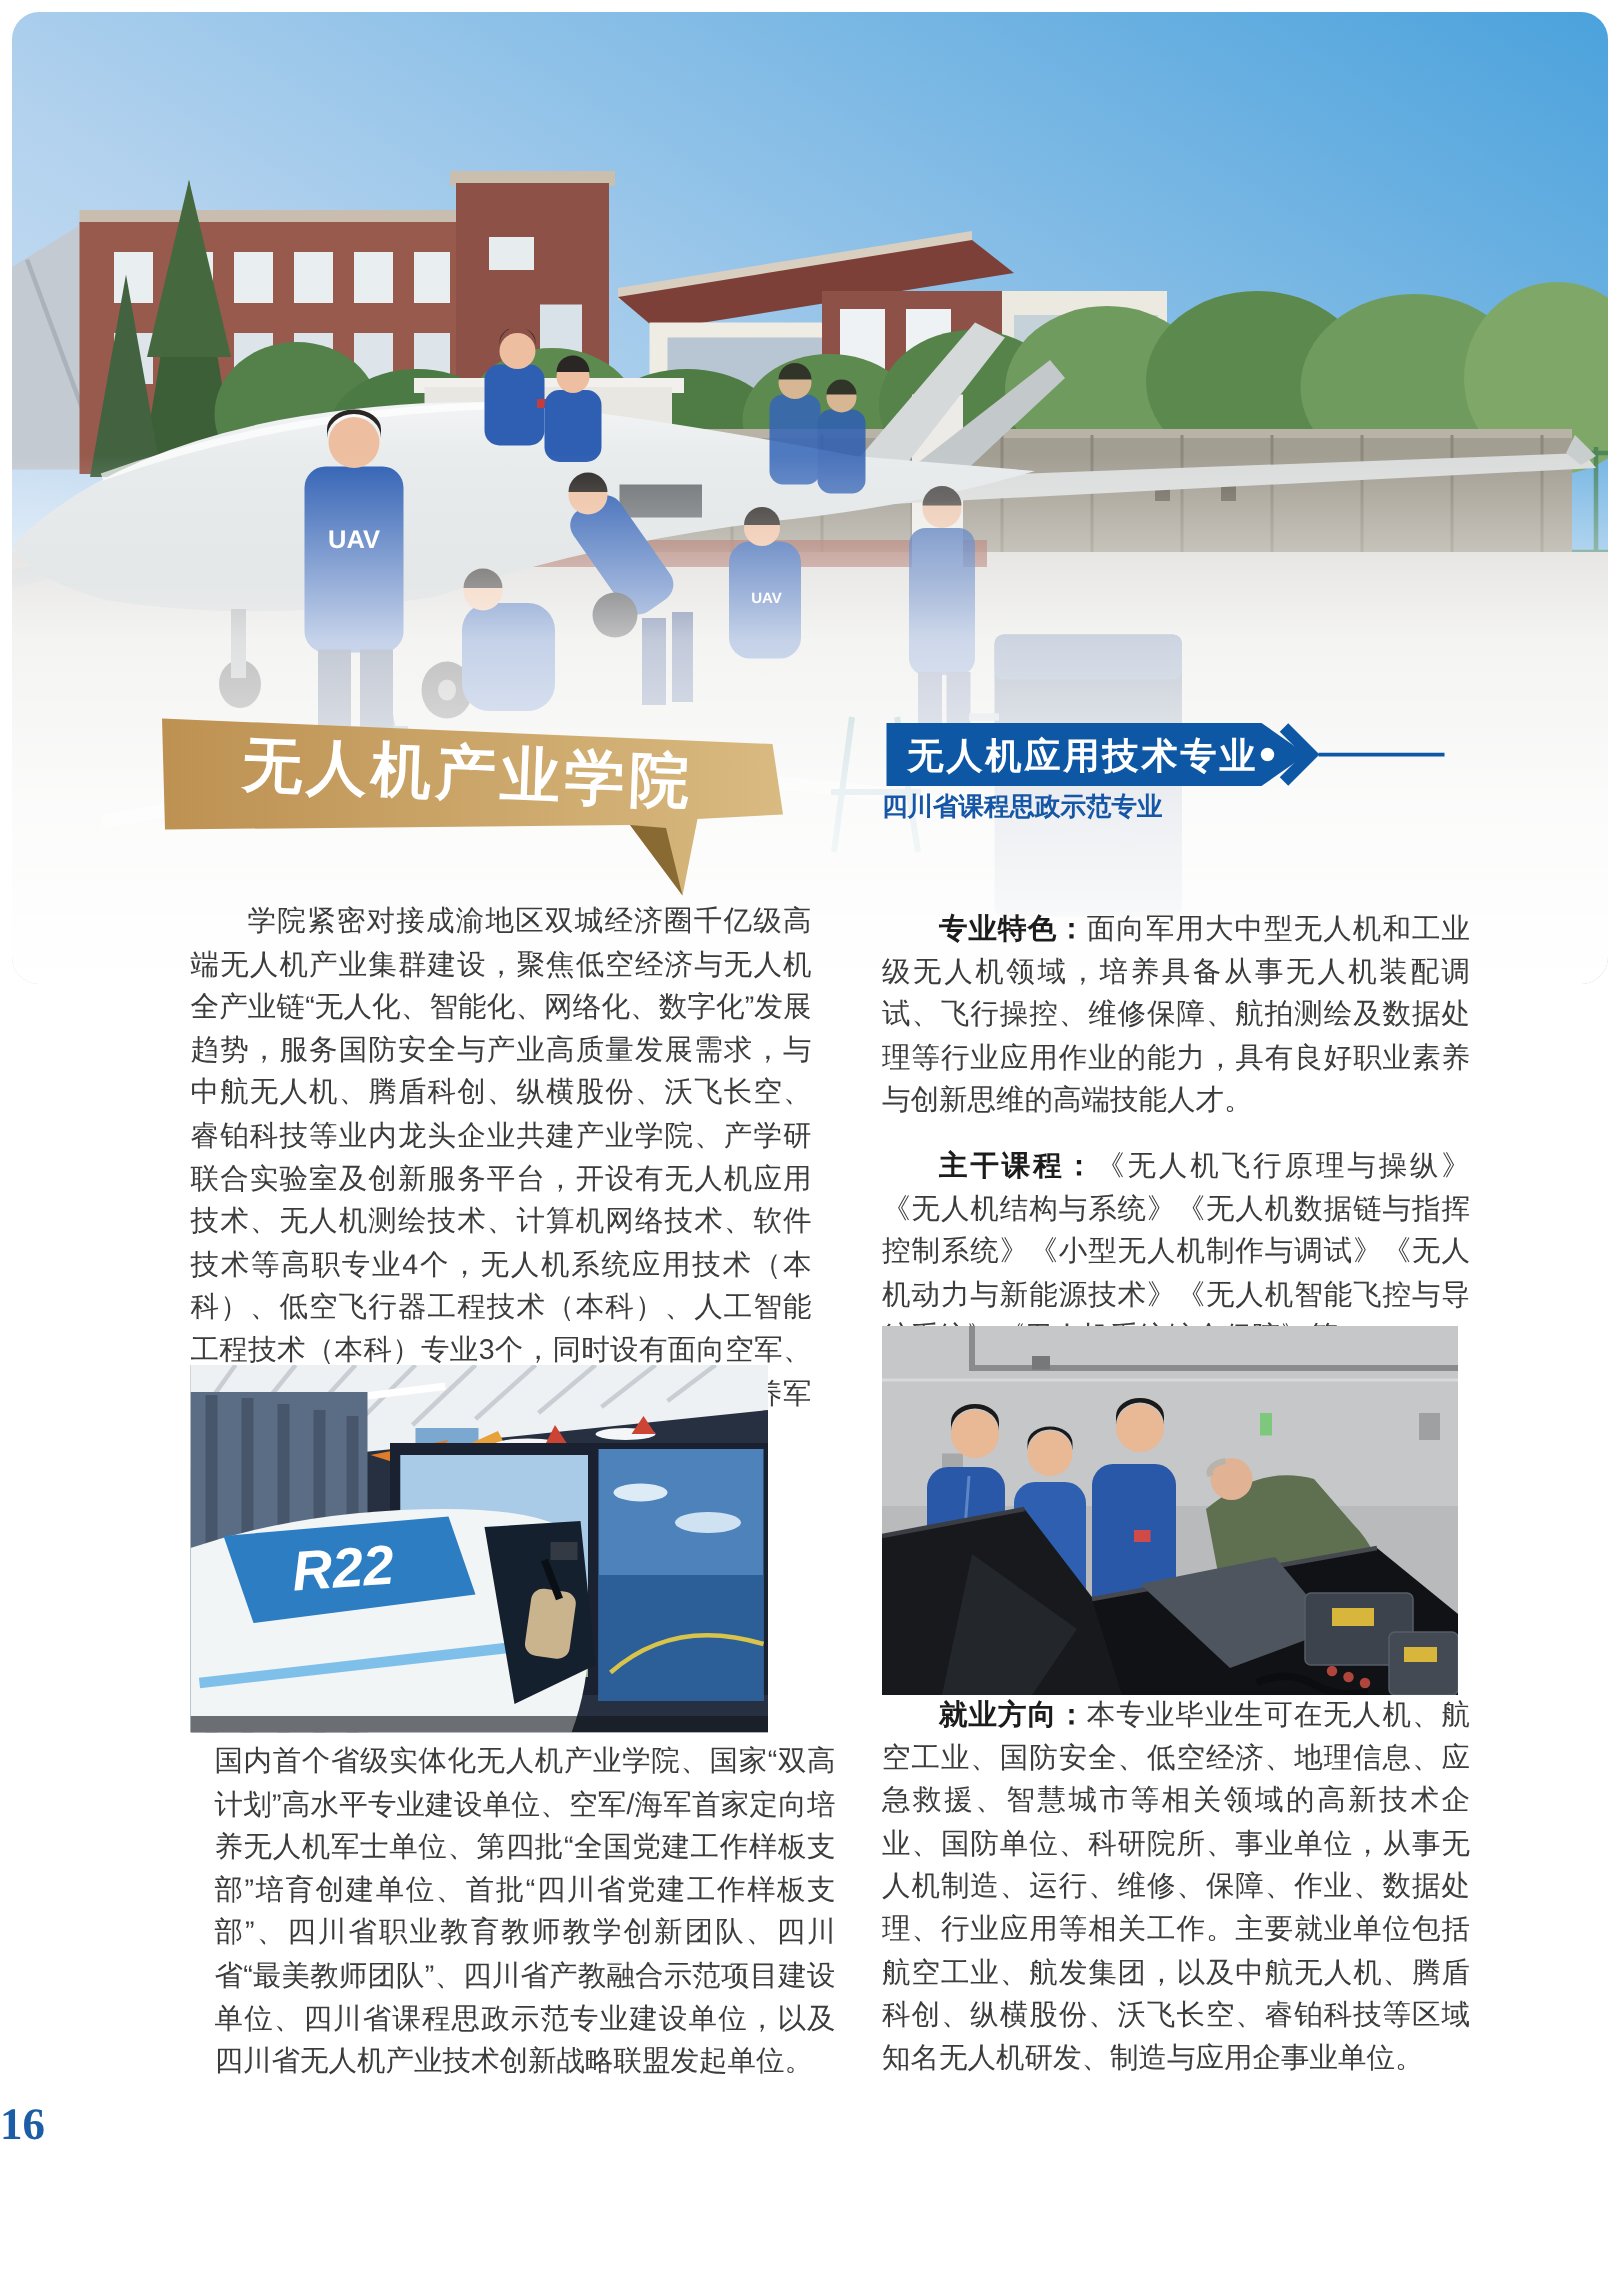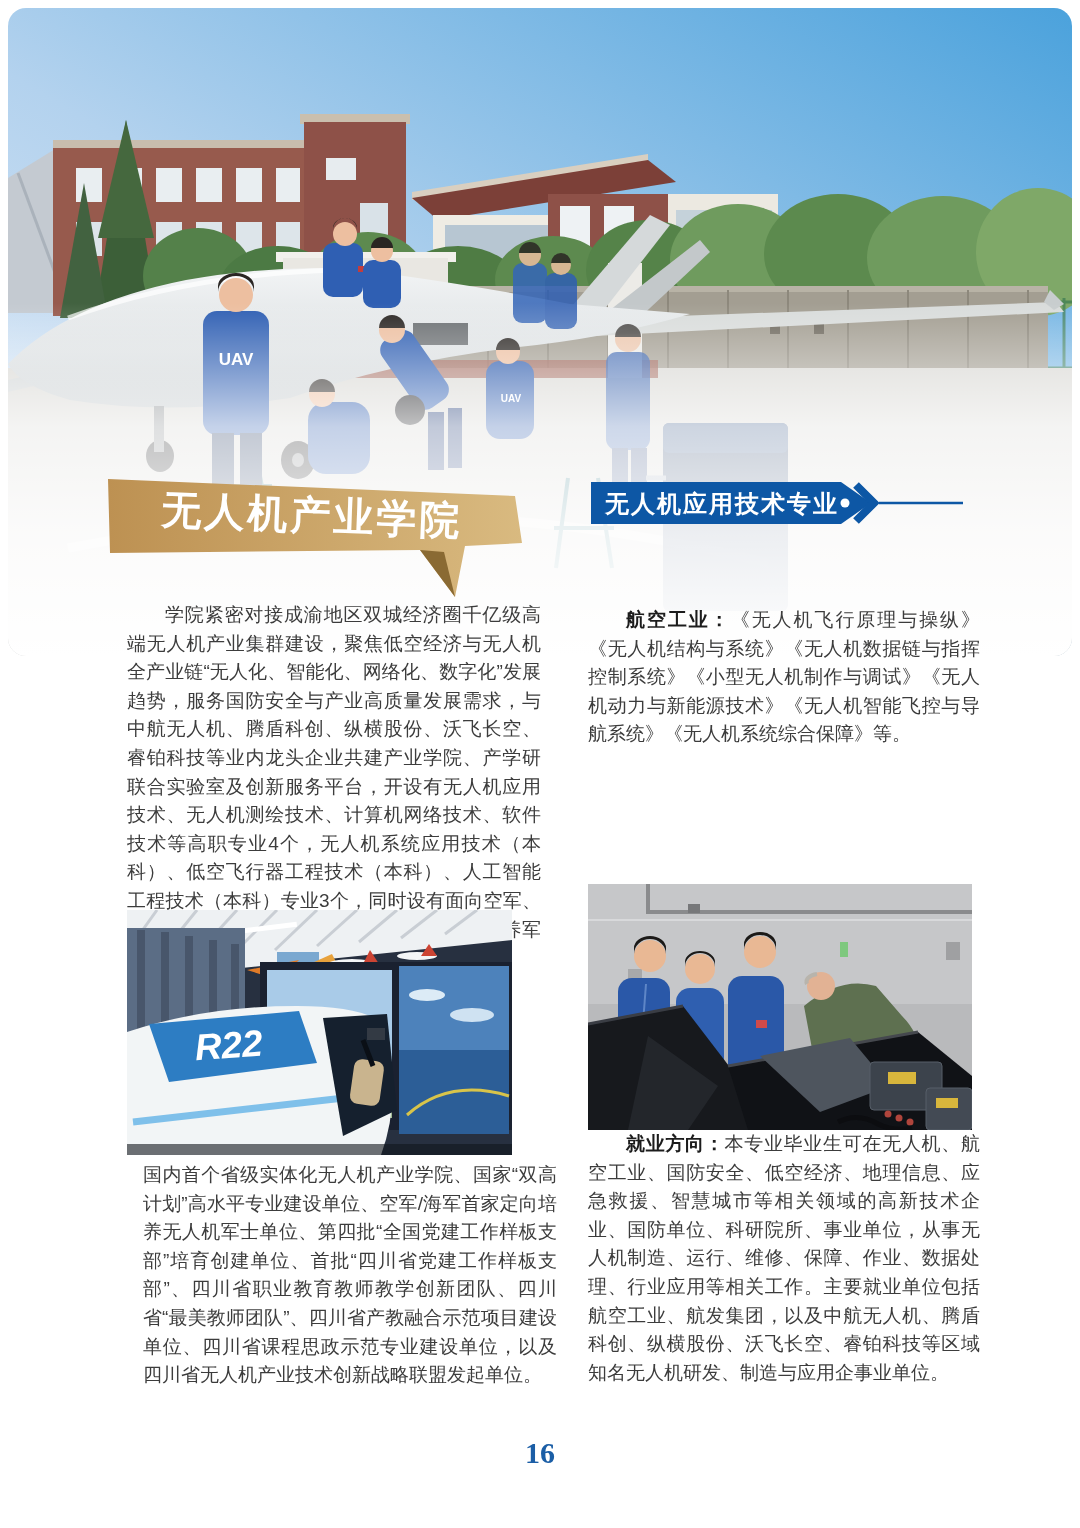--- a/index.html
+++ b/index.html
@@ -22,21 +22,21 @@
   .col-right{position:absolute;left:588px;width:392px;}
   .body-text{
     font-size:19px;line-height:28.6px;color:#3c3c3c;
     text-align:justify;margin:0;
   }
   .indent{text-indent:2em;}
   .body-text b{color:#1c1c1c;}
   .para-gap{margin-bottom:15px;}
   .photo{display:block;}
   .page-num{
-    position:absolute;left:0;top:1436px;width:100%;text-align:center;
+    position:absolute;left:0;top:1400px;width:100%;text-align:left;
     font-family:"Liberation Serif", serif;font-weight:bold;
     font-size:30px;color:#1b5ea6;
   }
 </style>
 </head>
 <body>
 
 <div class="hero-wrap">
 <svg width="1064" height="648" viewBox="0 0 1064 648">
   <defs>
@@ -253,20 +253,21 @@
 
 <svg class="major-banner" viewBox="0 0 400 54">
   <polygon points="6,6 256,6 286,27 256,48 6,48" fill="#0d57a5"></polygon>
   <circle cx="260" cy="27" r="4.5" fill="#ffffff"></circle>
   <path d="M271,9 L289,27 L271,45" stroke="#0d57a5" stroke-width="8" fill="none"></path>
   <line x1="294" y1="27" x2="378" y2="27" stroke="#0d57a5" stroke-width="2.5"></line>
   <text x="20" y="36" font-size="24" font-weight="bold" fill="#ffffff" letter-spacing="2">无人机应用技术专业</text>
 </svg>
 
 <div class="honors">
+  <div>四川省课程思政示范专业</div>
 </div>
 
 <p class="body-text indent col-left" style="top:601px;">学院紧密对接成渝地区双城经济圈千亿级高端无人机产业集群建设，聚焦低空经济与无人机全产业链“无人化、智能化、网络化、数字化”发展趋势，服务国防安全与产业高质量发展需求，与中航无人机、腾盾科创、纵横股份、沃飞长空、睿铂科技等业内龙头企业共建产业学院、产学研联合实验室及创新服务平台，开设有无人机应用技术、无人机测绘技术、计算机网络技术、软件技术等高职专业4个，无人机系统应用技术（本科）、低空飞行器工程技术（本科）、人工智能工程技术（本科）专业3个，同时设有面向空军、海军、武警部队及军委国防动员部的定向培养军士专业，现为</p>
 
 <div class="col-left" style="top:910px;">
 <svg class="photo" width="385" height="245" viewBox="0 0 385 245">
   <rect width="385" height="245" fill="#273040"></rect>
   <polygon points="0,0 385,0 385,30 0,70" fill="#eef1f3"></polygon>
   <g stroke="#c9ced4" stroke-width="3">
     <line x1="30" y1="0" x2="0" y2="42"></line>
@@ -321,21 +322,22 @@
     <line x1="236" y1="130" x2="246" y2="156" stroke="#0a0f16" stroke-width="5"></line>
     <rect x="240" y="118" width="18" height="12" fill="#333a44"></rect>
   </g>
   <rect x="0" y="234" width="385" height="11" fill="#11161d" opacity="0.6"></rect>
 </svg>
 </div>
 
 <p class="body-text col-left" style="top:1161px;margin-left:16px;">国内首个省级实体化无人机产业学院、国家“双高计划”高水平专业建设单位、空军/海军首家定向培养无人机军士单位、第四批“全国党建工作样板支部”培育创建单位、首批“四川省党建工作样板支部”、四川省职业教育教师教学创新团队、四川省“最美教师团队”、四川省产教融合示范项目建设单位、四川省课程思政示范专业建设单位，以及四川省无人机产业技术创新战略联盟发起单位。</p>
 
 <div class="col-right" style="top:606px;">
-  <p class="body-text indent"><b>航空工业：</b><span>《无人机飞行原理与操纵》《无人机结构与系统》《无人机数据链与指挥控制系统》《小型无人机制作与调试》《无人机动力与新能源技术》《无人机智能飞控与导航系统》《无人机系统综合保障》等。</span></p>
+  <p class="body-text indent para-gap"><b>专业特色：</b><span>面向军用大中型无人机和工业级无人机领域，培养具备从事无人机装配调试、飞行操控、维修保障、航拍测绘及数据处理等行业应用作业的能力，具有良好职业素养与创新思维的高端技能人才。</span></p>
+  <p class="body-text indent"><b>主干课程：</b><span>《无人机飞行原理与操纵》《无人机结构与系统》《无人机数据链与指挥控制系统》《小型无人机制作与调试》《无人机动力与新能源技术》《无人机智能飞控与导航系统》《无人机系统综合保障》等。</span></p>
 </div>
 
 <div class="col-right" style="top:884px;">
 <svg class="photo" width="384" height="246" viewBox="0 0 384 246">
   <rect width="384" height="246" fill="#c6c7c9"></rect>
   <rect y="120" width="384" height="126" fill="#b9babc"></rect>
   <line x1="0" y1="36" x2="384" y2="36" stroke="#d8d9db" stroke-width="2"></line>
   <path d="M60,0 L60,28 L384,28" stroke="#8a8b8d" stroke-width="4" fill="none"></path>
   <rect x="100" y="20" width="12" height="9" fill="#77787a"></rect>
   <rect x="252" y="58" width="8" height="15" fill="#7ec87e"></rect>

